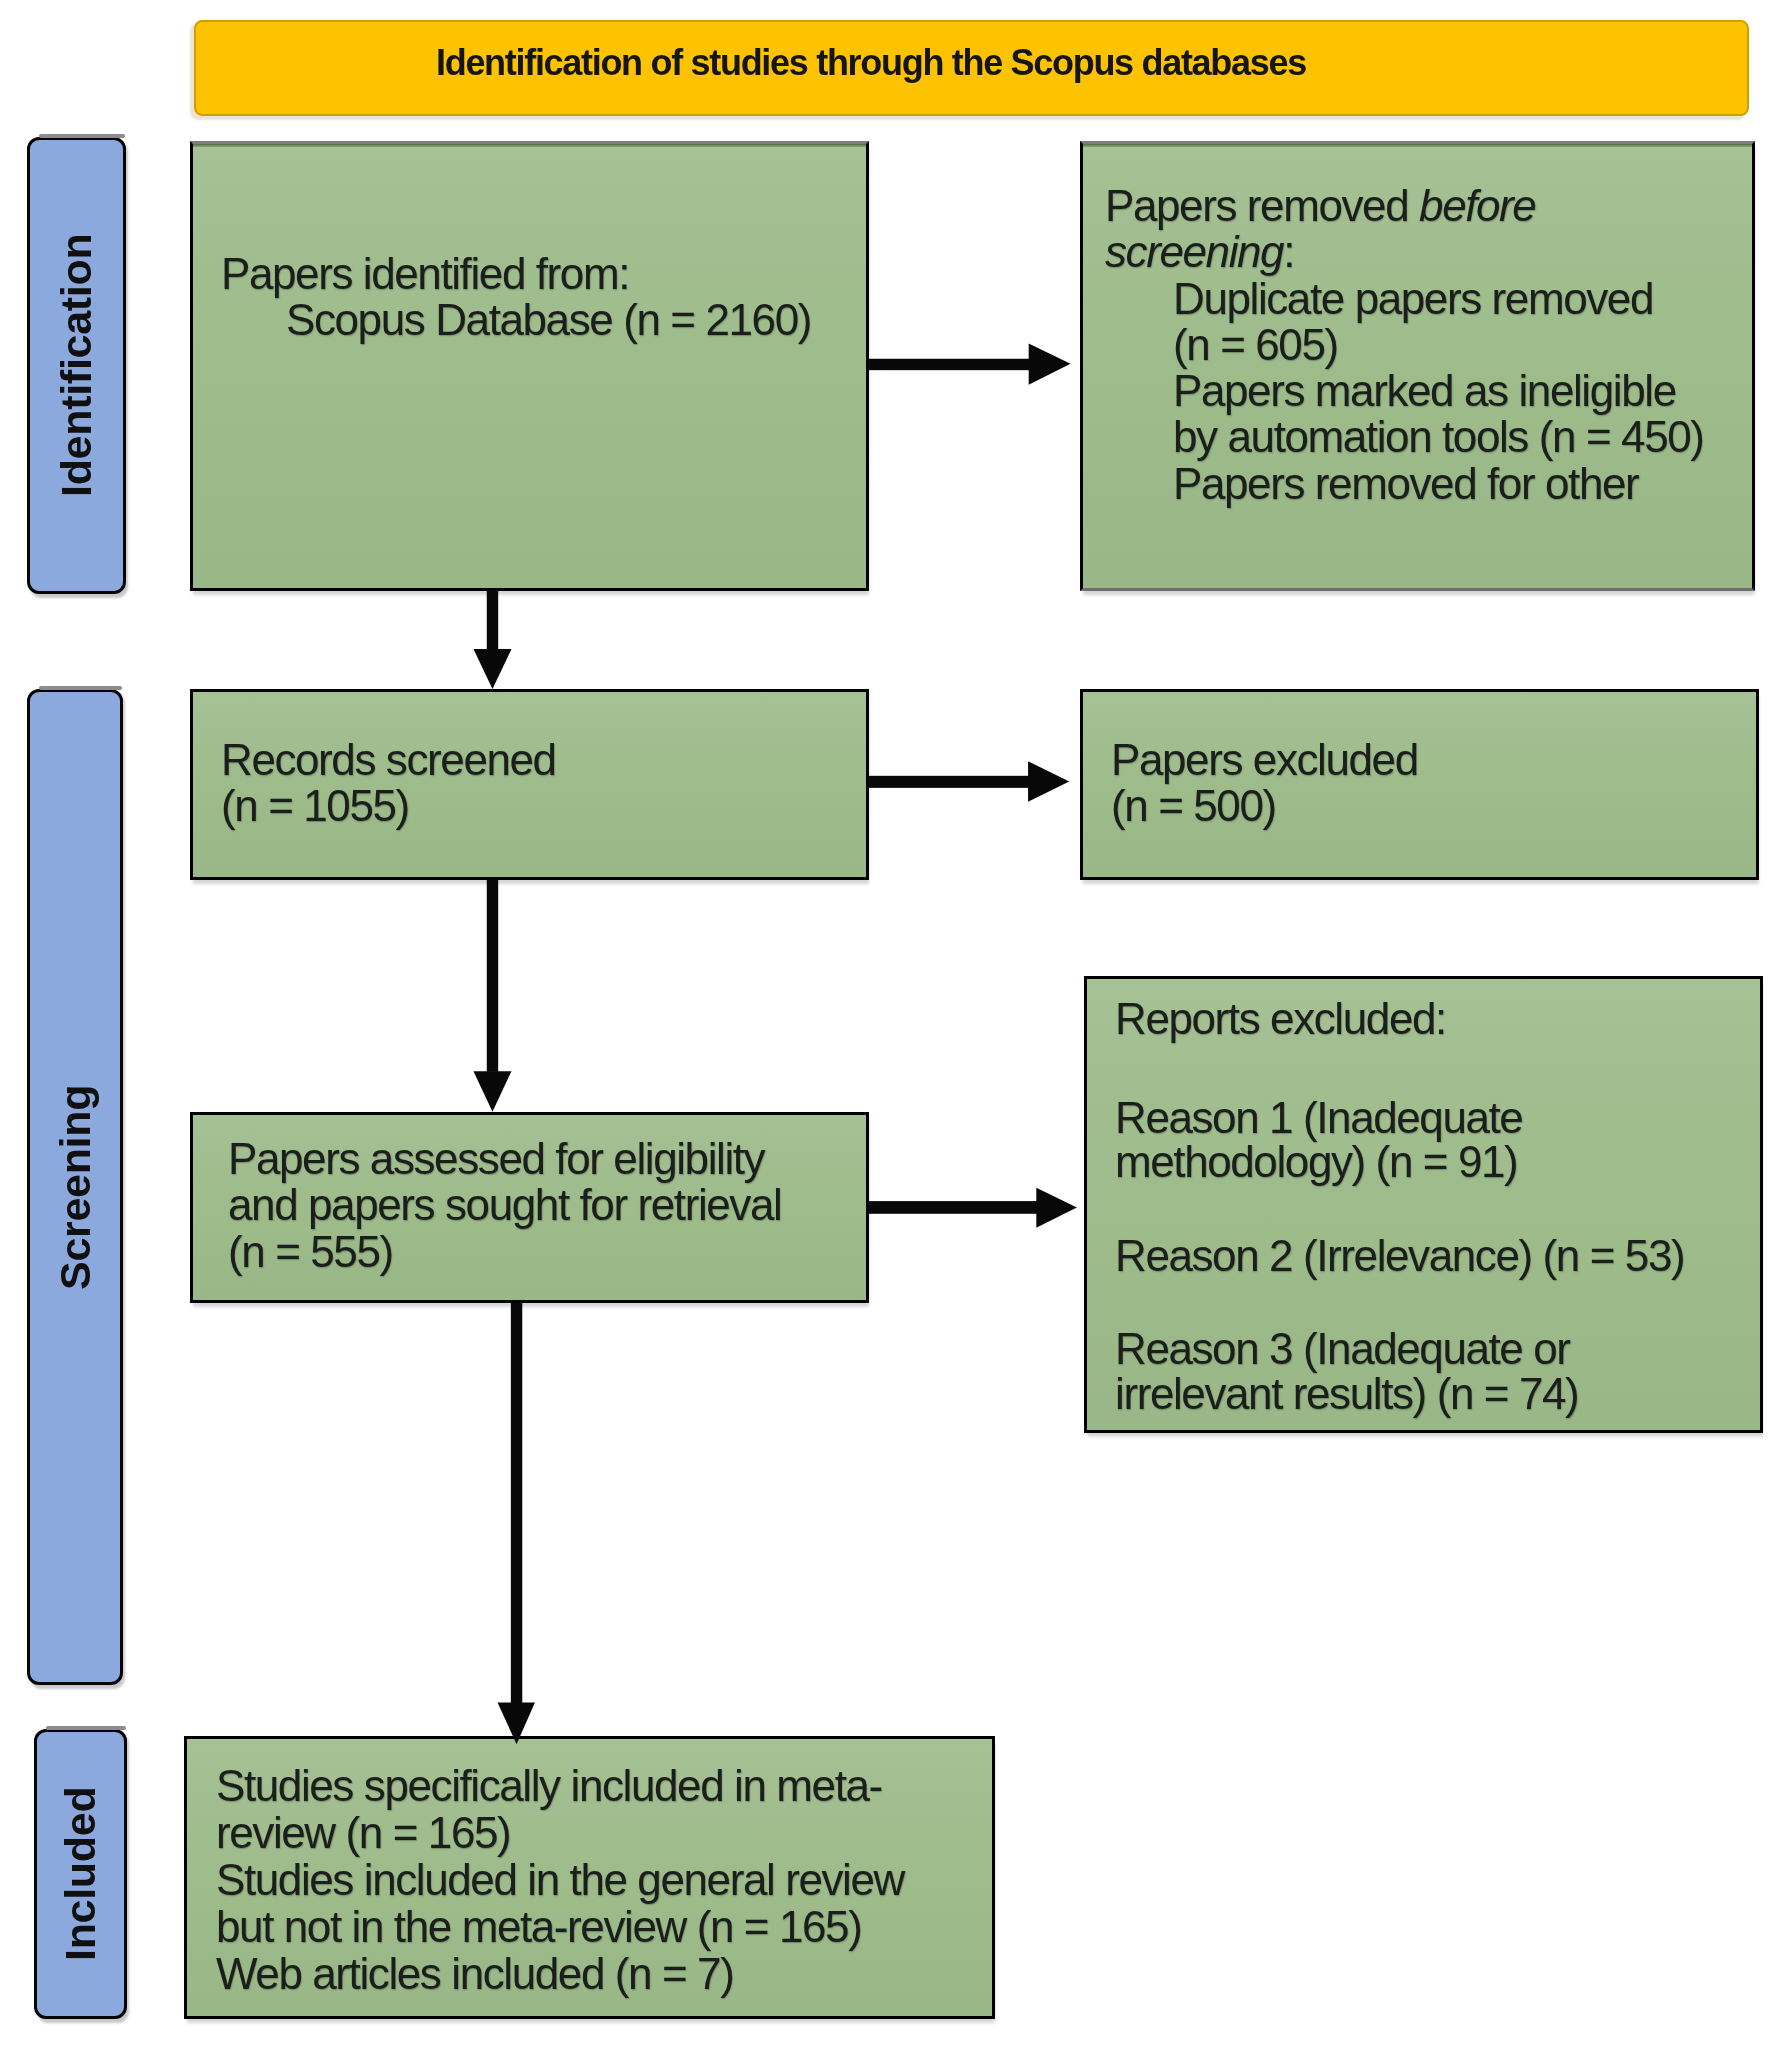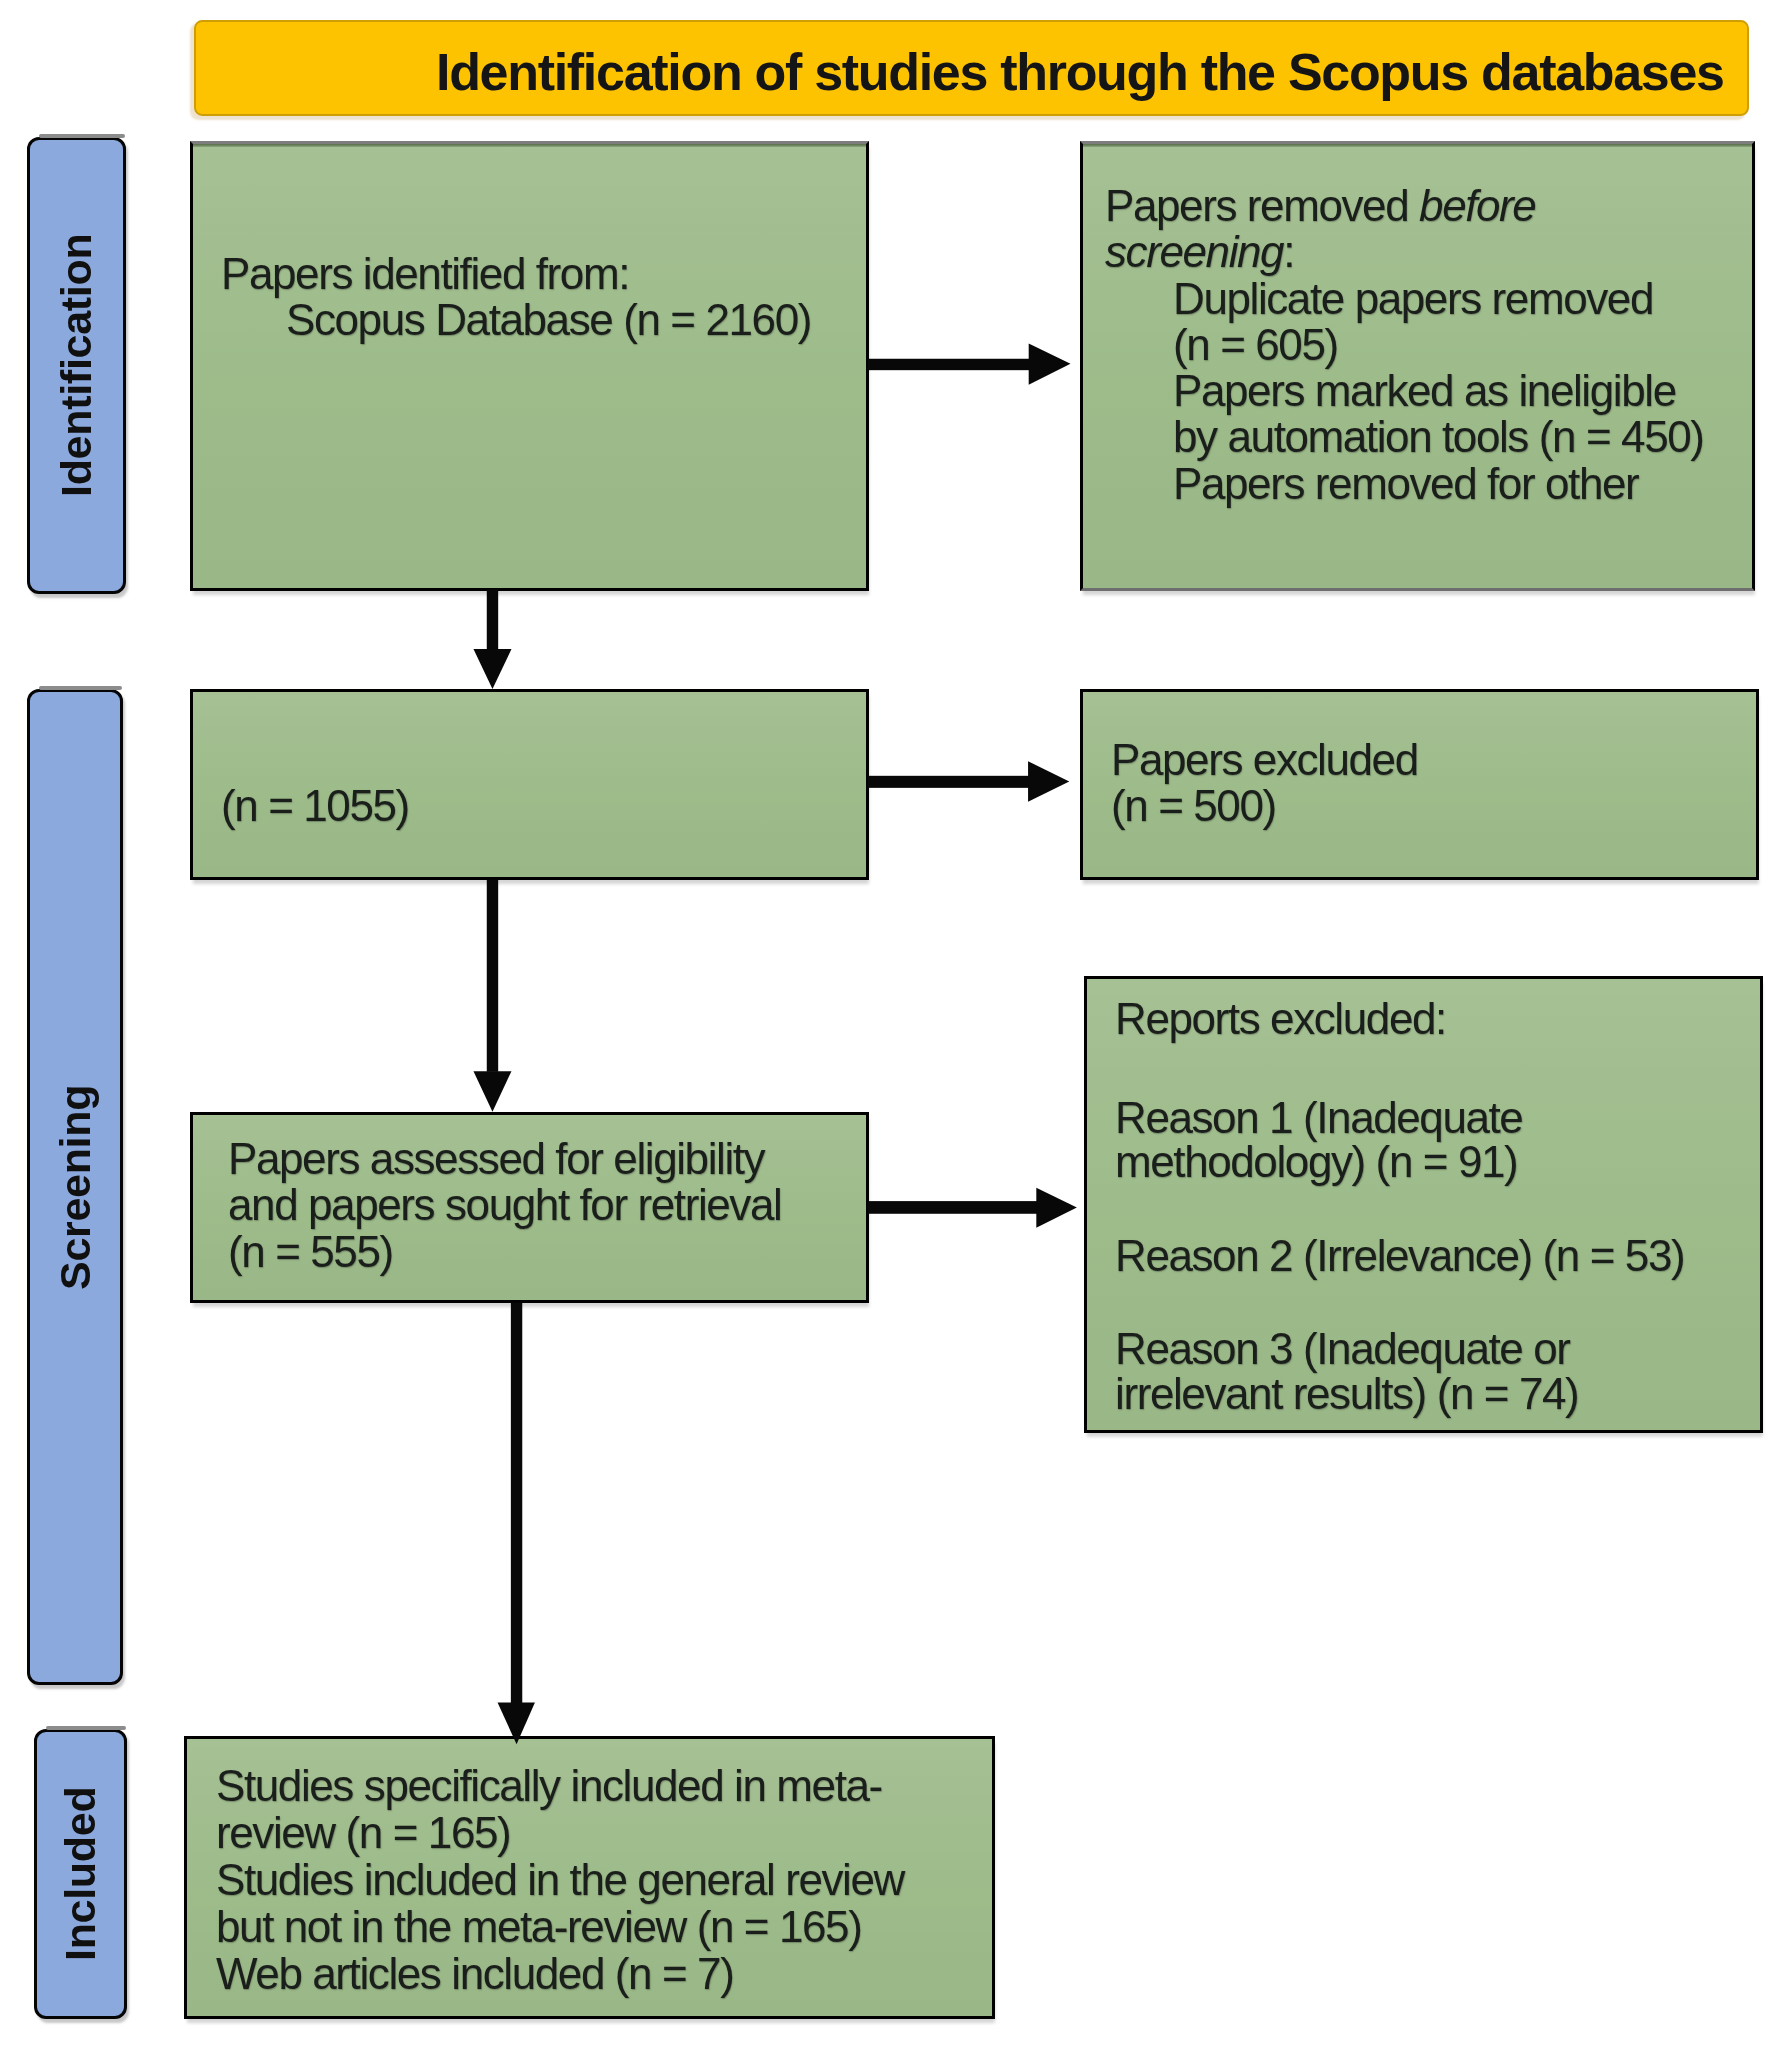--- a/index.html
+++ b/index.html
@@ -20,21 +20,21 @@
            background:#8c8c8c;border-radius:1.9px;}
   .orangebox{background:#fdc300;border:2.5px solid #cf9e05;border-radius:8.2px;
              box-shadow:-3.2px 3.2px 1.9px rgba(205,175,120,0.35);}
   .gtext{position:absolute;color:#1b1f1b;font-size:44px;line-height:46px;
          text-shadow:0.6px 1.3px 1.3px rgba(60,70,55,0.45);
          white-space:pre;letter-spacing:-1.4px;}
   .it{font-style:italic;}
   .vlabel{position:absolute;color:#101010;font-size:43px;font-weight:700;
           letter-spacing:-0.3px;writing-mode:vertical-rl;transform:rotate(180deg);
           white-space:nowrap;display:flex;align-items:center;justify-content:center;}
-  .title{position:absolute;color:#151515;font-size:52px;font-weight:700;letter-spacing:-1.3px;white-space:nowrap;}
+  .title{position:absolute;color:#151515;font-size:36px;font-weight:700;letter-spacing:-1.3px;white-space:nowrap;}
   svg.arrows{position:absolute;left:0;top:0;width:1788px;height:2046px;overflow:visible;}
 </style>
 </head>
 <body>
 
 <div class="stage">
 
   <div class="box orangebox" style="left:194px;top:20px;width:1555px;height:96px;"></div>
   <div class="title" style="left:436px;top:42px;">Identification of studies through the Scopus databases</div>
 
@@ -54,20 +54,21 @@
   <div class="box greenbox graytop graybottom" style="left:1080px;top:141px;width:675px;height:450px;"></div>
   <div class="gtext" style="left:1105px;top:183px;"><span>Papers removed </span><span class="it">before</span></div>
   <div class="gtext" style="left:1105px;top:229px;"><span class="it">screening</span><span>:</span></div>
   <div class="gtext" style="left:1173px;top:276px;">Duplicate papers removed</div>
   <div class="gtext" style="left:1173px;top:322px;">(n = 605)</div>
   <div class="gtext" style="left:1173px;top:368px;">Papers marked as ineligible</div>
   <div class="gtext" style="left:1173px;top:414px;">by automation tools (n = 450)</div>
   <div class="gtext" style="left:1173px;top:461px;">Papers removed for other</div>
 
   <div class="box greenbox" style="left:190px;top:689px;width:679px;height:191px;"></div>
+  <div class="gtext" style="left:221px;top:737px;">Records screened</div>
   <div class="gtext" style="left:221px;top:783px;">(n = 1055)</div>
 
   <div class="box greenbox" style="left:1080px;top:689px;width:679px;height:191px;"></div>
   <div class="gtext" style="left:1111px;top:737px;text-align:right;">Papers excluded</div>
   <div class="gtext" style="left:1111px;top:783px;">(n = 500)</div>
 
   <div class="box greenbox" style="left:190px;top:1112px;width:679px;height:191px;"></div>
   <div class="gtext" style="left:228px;top:1136px;">Papers assessed for eligibility</div>
   <div class="gtext" style="left:228px;top:1182px;">and papers sought for retrieval</div>
   <div class="gtext" style="left:228px;top:1229px;">(n = 555)</div>

